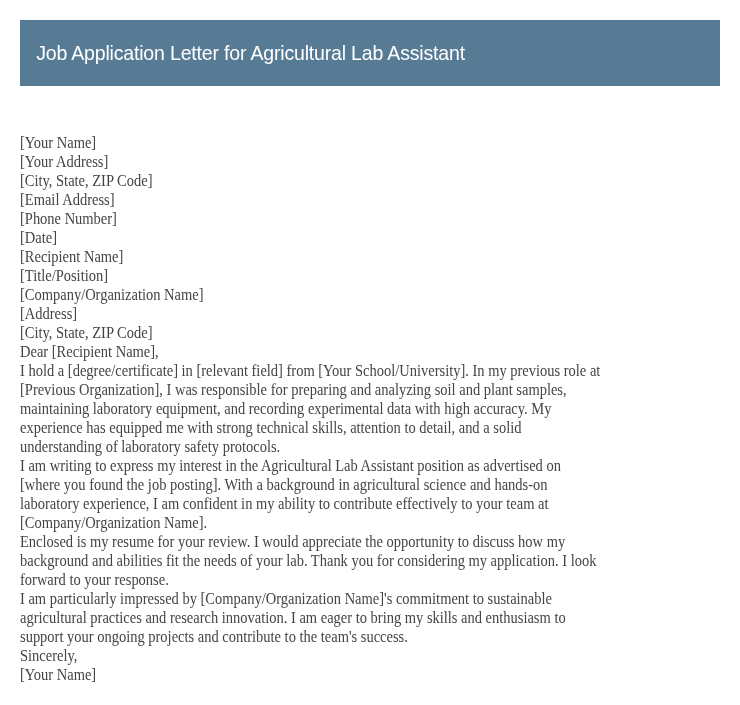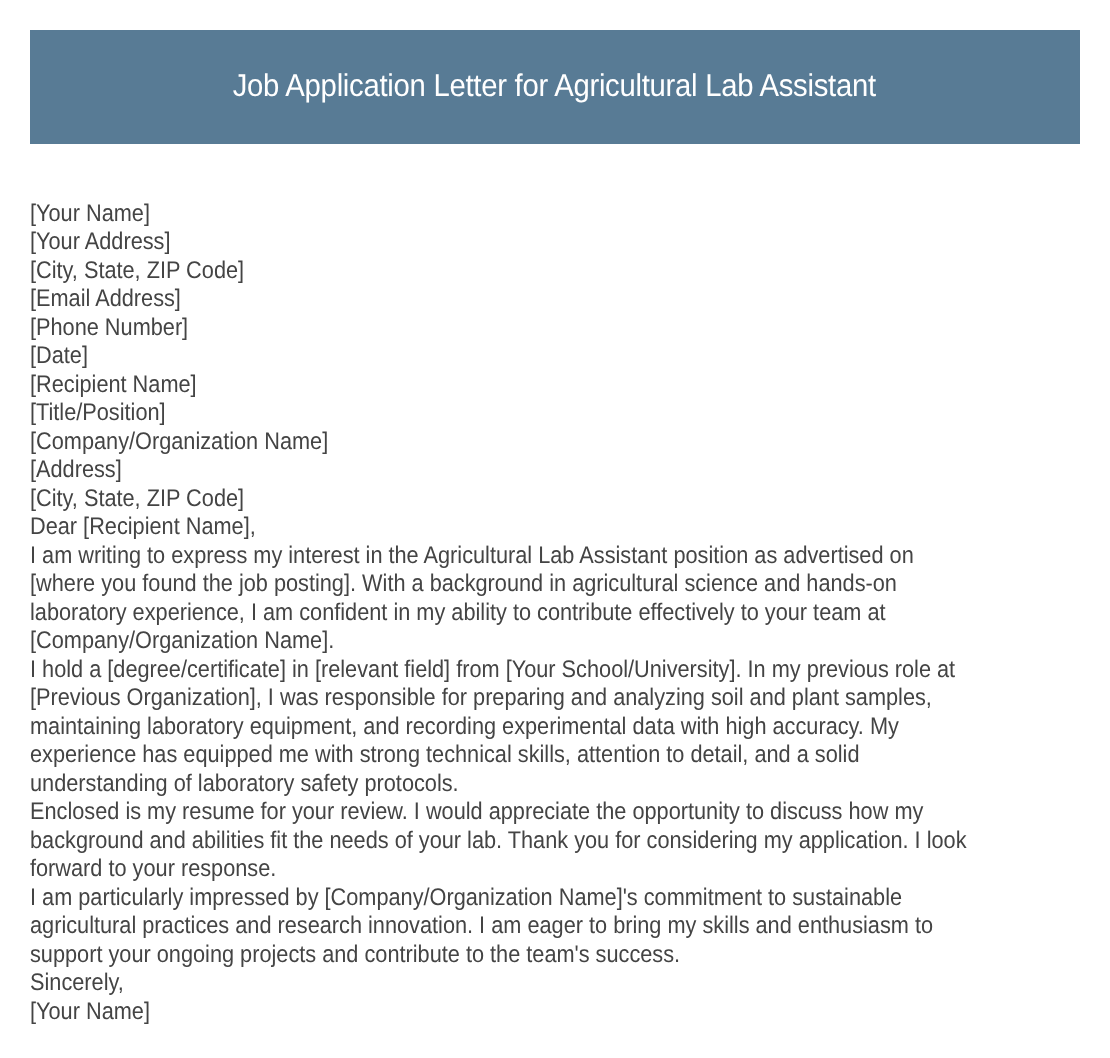--- a/index.html
+++ b/index.html
@@ -12,43 +12,43 @@
       height: 705px;
       position: relative;
       overflow: hidden;
       font-family: "Liberation Sans", sans-serif;
     }
     .header {
       position: absolute;
       left: 20px;
       top: 20px;
       width: 700px;
-      height: 76px;
+      height: 66px;
       background: #587b95;
       display: flex;
       align-items: center;
-      justify-content: center;
     }
     .header h1 {
       margin: 0;
       color: #ffffff;
       font-weight: normal;
       font-size: 21px;
       letter-spacing: -0.2px;
       font-family: "Liberation Sans", sans-serif;
       transform: scaleX(0.93);
     }
     .content {
       position: absolute;
       left: 20px;
       top: 133px;
       width: 720px;
       color: #444444;
       font-size: 16px;
       line-height: 19px;
+      font-family: Liberation Serif, serif;
     }
     .line {
       white-space: nowrap;
       transform-origin: left center;
       transform: scaleX(0.905);
       display: block;
       height: 19px;
     }
   </style>
 </head>
@@ -70,32 +70,32 @@
   <div>
     <span class="line">[Recipient Name]</span>
     <span class="line">[Title/Position]</span>
     <span class="line">[Company/Organization Name]</span>
     <span class="line">[Address]</span>
     <span class="line">[City, State, ZIP Code]</span>
   </div>
   <span class="line">Dear [Recipient Name],</span>
 
   <div>
-    <span class="line">I am writing to express my interest in the Agricultural Lab Assistant position as advertised on</span>
-    <span class="line">[where you found the job posting]. With a background in agricultural science and hands-on</span>
-    <span class="line">laboratory experience, I am confident in my ability to contribute effectively to your team at</span>
-    <span class="line">[Company/Organization Name].</span>
-  </div>
-
-  <div>
     <span class="line">I hold a [degree/certificate] in [relevant field] from [Your School/University]. In my previous role at</span>
     <span class="line">[Previous Organization], I was responsible for preparing and analyzing soil and plant samples,</span>
     <span class="line">maintaining laboratory equipment, and recording experimental data with high accuracy. My</span>
     <span class="line">experience has equipped me with strong technical skills, attention to detail, and a solid</span>
     <span class="line">understanding of laboratory safety protocols.</span>
+  </div>
+
+  <div>
+    <span class="line">I am writing to express my interest in the Agricultural Lab Assistant position as advertised on</span>
+    <span class="line">[where you found the job posting]. With a background in agricultural science and hands-on</span>
+    <span class="line">laboratory experience, I am confident in my ability to contribute effectively to your team at</span>
+    <span class="line">[Company/Organization Name].</span>
   </div>
 
   <div>
     <span class="line">Enclosed is my resume for your review. I would appreciate the opportunity to discuss how my</span>
     <span class="line">background and abilities fit the needs of your lab. Thank you for considering my application. I look</span>
     <span class="line">forward to your response.</span>
   </div>
 
   <div>
     <span class="line">I am particularly impressed by [Company/Organization Name]'s commitment to sustainable</span>

